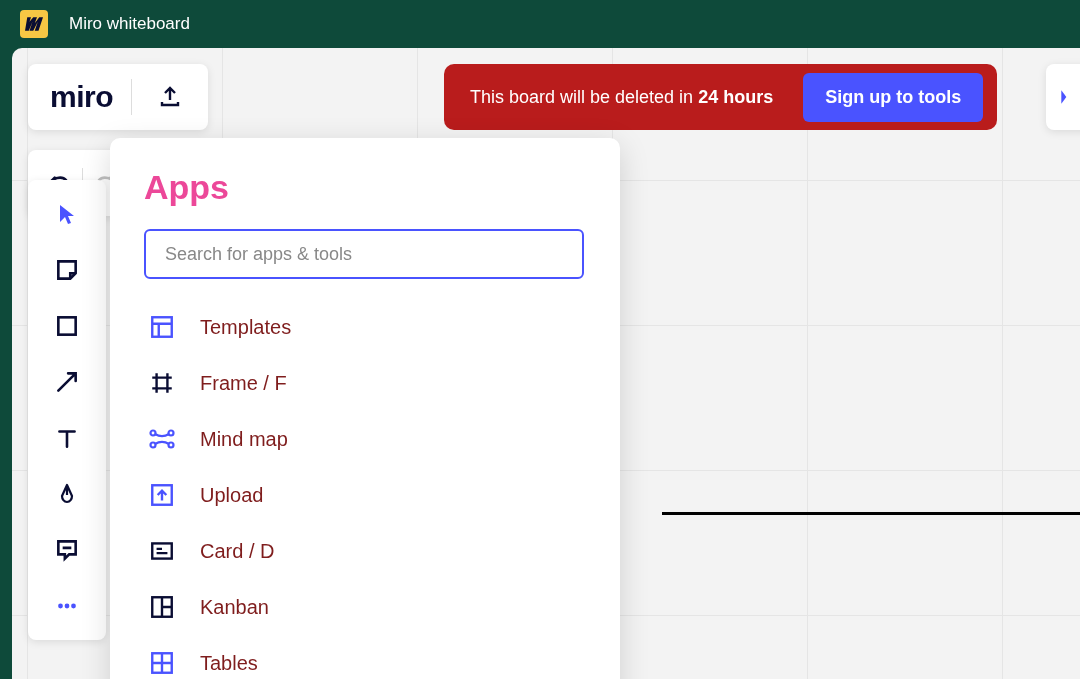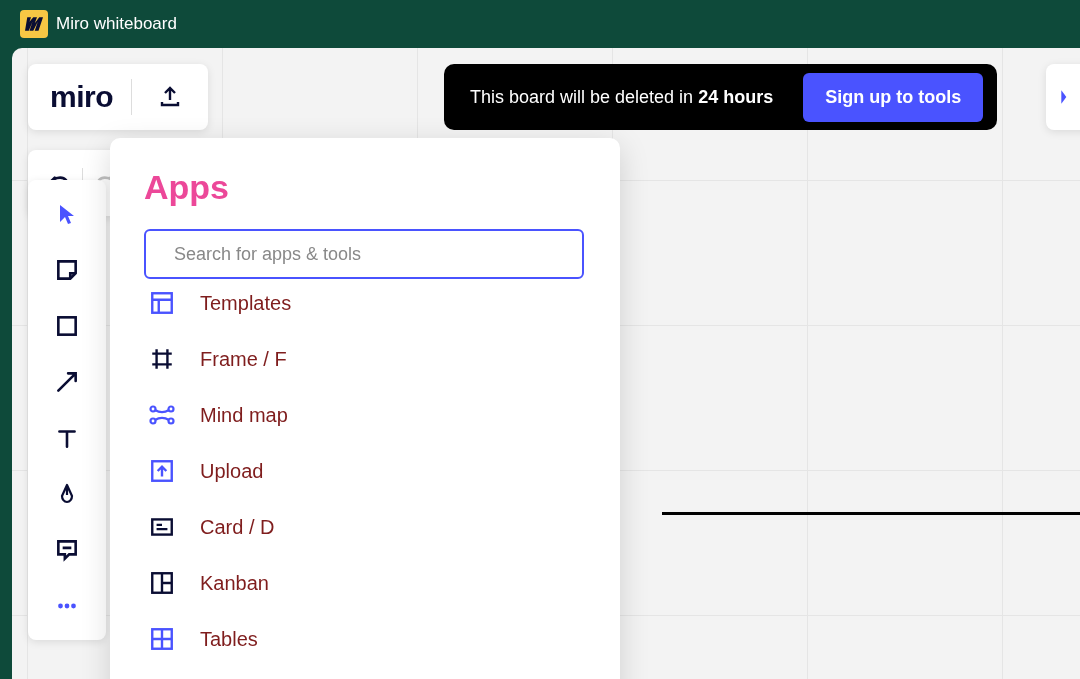--- a/index.html
+++ b/index.html
@@ -10,21 +10,21 @@
     height: 679px;
     overflow: hidden;
     position: relative;
   }
   .tab-bar {
     height: 48px;
     background: #0e4a3a;
     display: flex;
     align-items: center;
     padding-left: 20px;
-    gap: 8px;
+    gap: 21px;
   }
   .tab-icon {
     width: 28px;
     height: 28px;
     background: #f7c744;
     border-radius: 4px;
     display: flex;
     align-items: center;
     justify-content: center;
   }
@@ -95,21 +95,21 @@
     justify-content: center;
     cursor: pointer;
     border-radius: 4px;
   }
   .undo-box { padding: 0 10px; }
   .undo-box .divider { height: 30px; margin: 0 4px; }
   .banner {
     position: absolute;
     top: 16px;
     left: 432px;
-    background: #000000;
+    background: #b91c1c;
     border-radius: 10px;
     height: 66px;
     display: flex;
     align-items: center;
     padding: 0 14px 0 26px;
     gap: 30px;
   }
   .banner-text {
     color: #fff;
     font-size: 18px;
@@ -176,23 +176,24 @@
     font-size: 34px;
     font-weight: 700;
     color: #ec4899;
     margin-bottom: 22px;
   }
   .search-box {
     width: 440px;
     height: 50px;
     border: 2px solid #4a53ff;
     border-radius: 6px;
-    padding: 0 28px;
-    display: flex;
-    align-items: center;
+    padding: 0 19px;
+    display: flex;
+    align-items: center;
+    margin-bottom: 24px;
   }
   .search-input {
     border: none;
     outline: none;
     font-size: 18px;
     color: #333;
     flex: 1;
     background: transparent;
   }
   .search-input::placeholder { color: #888; }

